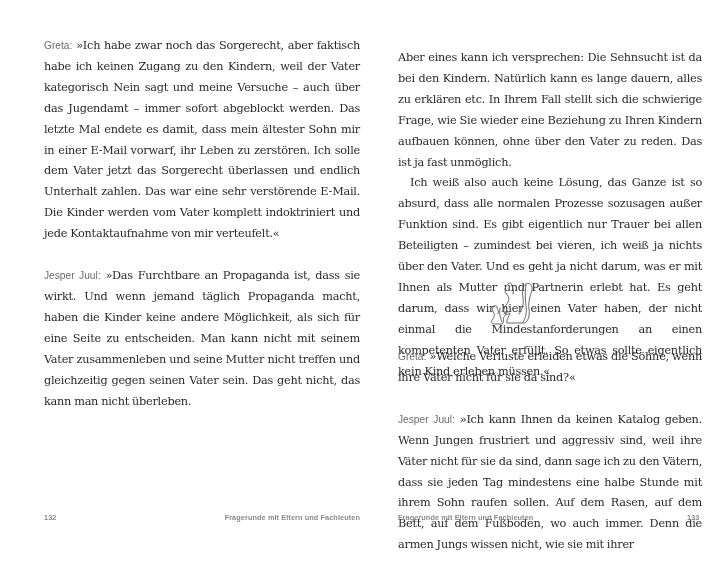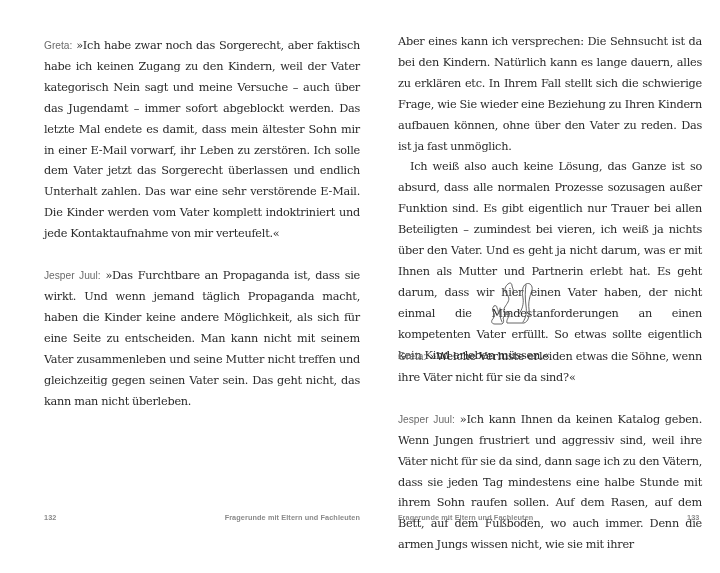--- a/index.html
+++ b/index.html
@@ -48,21 +48,21 @@
   <div class="text-block" style="top:36px;">
     <p class="para"><span class="speaker">Greta:</span> <span>»Ich habe zwar noch das Sorgerecht, aber faktisch habe ich keinen Zugang zu den Kindern, weil der Vater kategorisch Nein sagt und meine Versuche – auch über das Jugendamt – immer sofort abgeblockt werden. Das letzte Mal endete es damit, dass mein ältester Sohn mir in einer E-Mail vorwarf, ihr Leben zu zerstören. Ich solle dem Vater jetzt das Sorgerecht überlassen und endlich Unterhalt zahlen. Das war eine sehr verstörende E-Mail. Die Kinder werden vom Vater komplett indoktriniert und jede Kontaktaufnahme von mir verteufelt.«</span></p>
     <p class="para gap"><span class="speaker">Jesper Juul:</span> <span>»Das Furchtbare an Propaganda ist, dass sie wirkt. Und wenn jemand täglich Propaganda macht, haben die Kinder keine andere Möglichkeit, als sich für eine Seite zu entscheiden. Man kann nicht mit seinem Vater zusammenleben und seine Mutter nicht treffen und gleichzeitig gegen seinen Vater sein. Das geht nicht, das kann man nicht überleben.</span></p>
 
   </div>
   <div class="footer" style="left:32px;">132</div>
   <div class="footer" style="right:12px;">Fragerunde mit Eltern und Fachleuten</div>
 </div>
 
 <div class="page page-right">
-  <div class="text-block" style="top:32px;">
+  <div class="text-block" style="top:48px;">
     <p class="para"><span>Aber eines kann ich versprechen: Die Sehnsucht ist da bei den Kindern. Natürlich kann es lange dauern, alles zu erklären etc. In Ihrem Fall stellt sich die schwierige Frage, wie Sie wieder eine Beziehung zu Ihren Kindern aufbauen können, ohne über den Vater zu reden. Das ist ja fast unmöglich.</span></p>
     <p class="para indent"><span>Ich weiß also auch keine Lösung, das Ganze ist so absurd, dass alle normalen Prozesse sozusagen außer Funktion sind. Es gibt eigentlich nur Trauer bei allen Beteiligten – zumindest bei vieren, ich weiß ja nichts über den Vater. Und es geht ja nicht darum, was er mit Ihnen als Mutter und Partnerin erlebt hat. Es geht darum, dass wir hier einen Vater haben, der nicht einmal die Mindestanforderungen an einen kompetenten Vater erfüllt. So etwas sollte eigentlich kein Kind erleben müssen.«</span></p>
   </div>
 
   <svg class="vignette" viewBox="0 0 48 56" fill="none" stroke="#555555" stroke-width="0.9" stroke-linecap="round" stroke-linejoin="round">
 
     <path d="M22 8 C19 10 18 14 20 17 C22 20 24 22 22 26 C20 30 17 32 18 36 C19 39 22 39 24 37 C23 41 20 44 21 47 L38 47 C42 46 44 40 43 33 C42 26 44 20 46 14 C47 10 44 6 40 8 C36 10 36 16 37 22 C38 28 36 34 33 38"></path>
     <path d="M22 8 C24 6 26 7 26 10 C27 13 28 15 27 18"></path>
     <path d="M40 9 C39 14 39 22 40 30 C41 36 40 42 37 46"></path>
 

